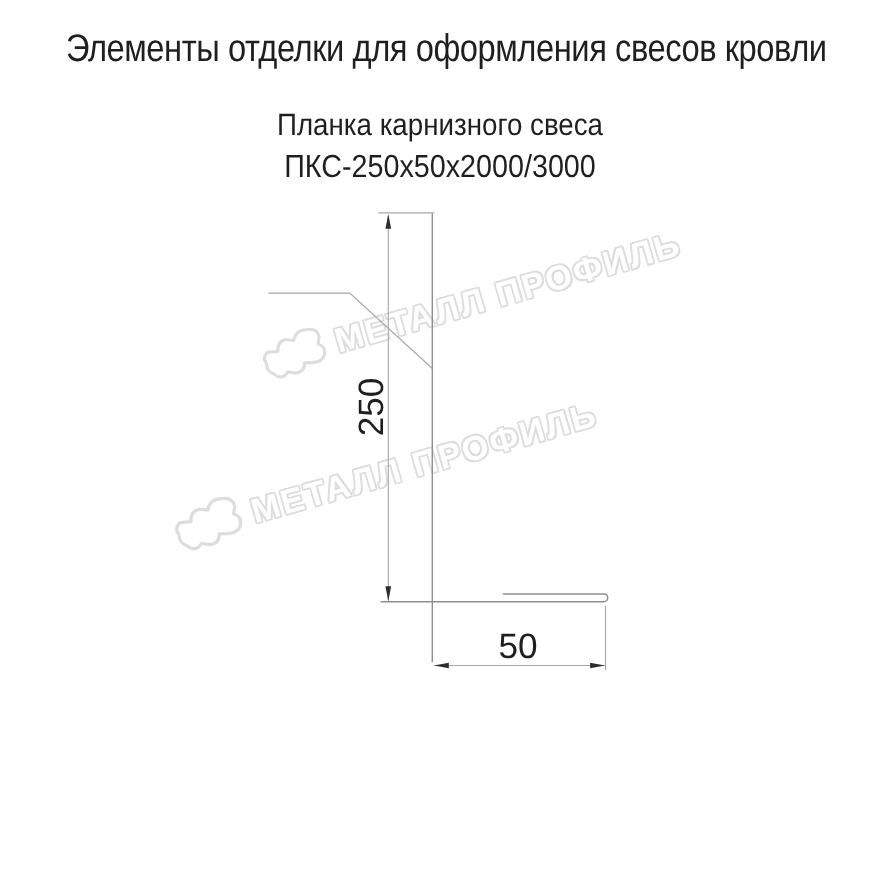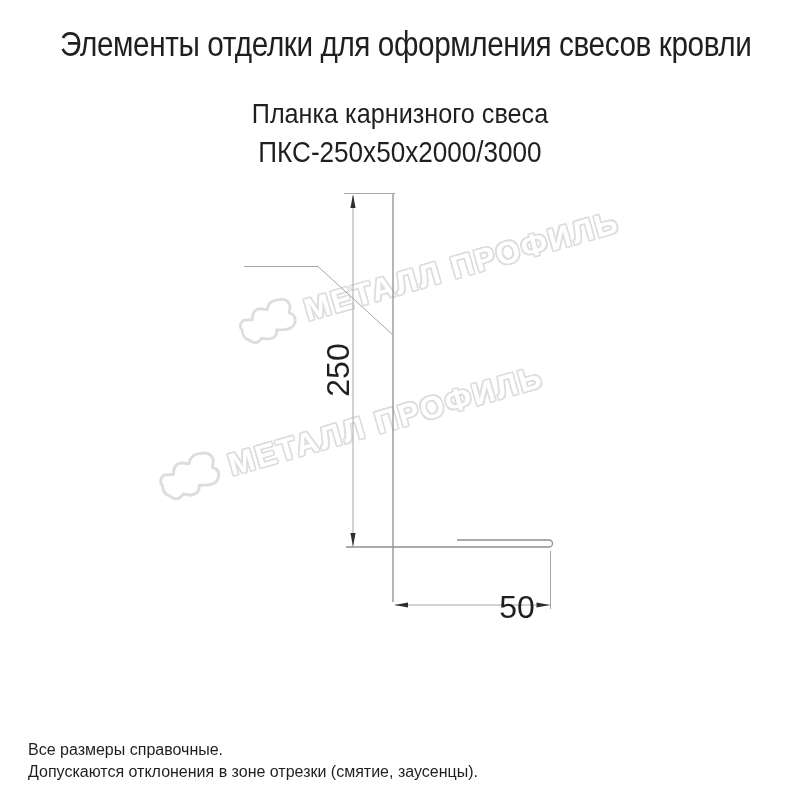--- a/index.html
+++ b/index.html
@@ -110,23 +110,22 @@
     z-index: 3;
     white-space: nowrap;
   }
   .dim-250 {
     left: 338px;
     top: 370px;
     transform: translate(-50%, -50%) rotate(-90deg);
   }
   .dim-50 {
     left: 471px;
-    top: 607px;
+    top: 588px;
     transform: translate(-50%, -50%);
-    margin-left: 46px;
   }
   .notes {
     position: absolute;
     left: 28px;
     top: 739px;
     font-size: 16px;
     line-height: 22px;
     z-index: 3;
   }
 </style>
@@ -172,18 +171,14 @@
     <path class="dim-line" d="M395 605 H550"></path>
     <polygon class="arrow" points="394.5,605 408,602.4 408,607.6"></polygon>
     <polygon class="arrow" points="550,605 536.5,602.4 536.5,607.6"></polygon>
 
     <path class="dim-line" d="M244 266.5 H318 L393 335"></path>
   </svg>
 
   <div class="dim-label dim-250">250</div>
   <div class="dim-label dim-50">50</div>
 
-  <div class="notes">
-    <div>Все размеры справочные.</div>
-    <div>Допускаются отклонения в зоне отрезки (смятие, заусенцы).</div>
-  </div>
 
 </div>
 
 </body></html>

